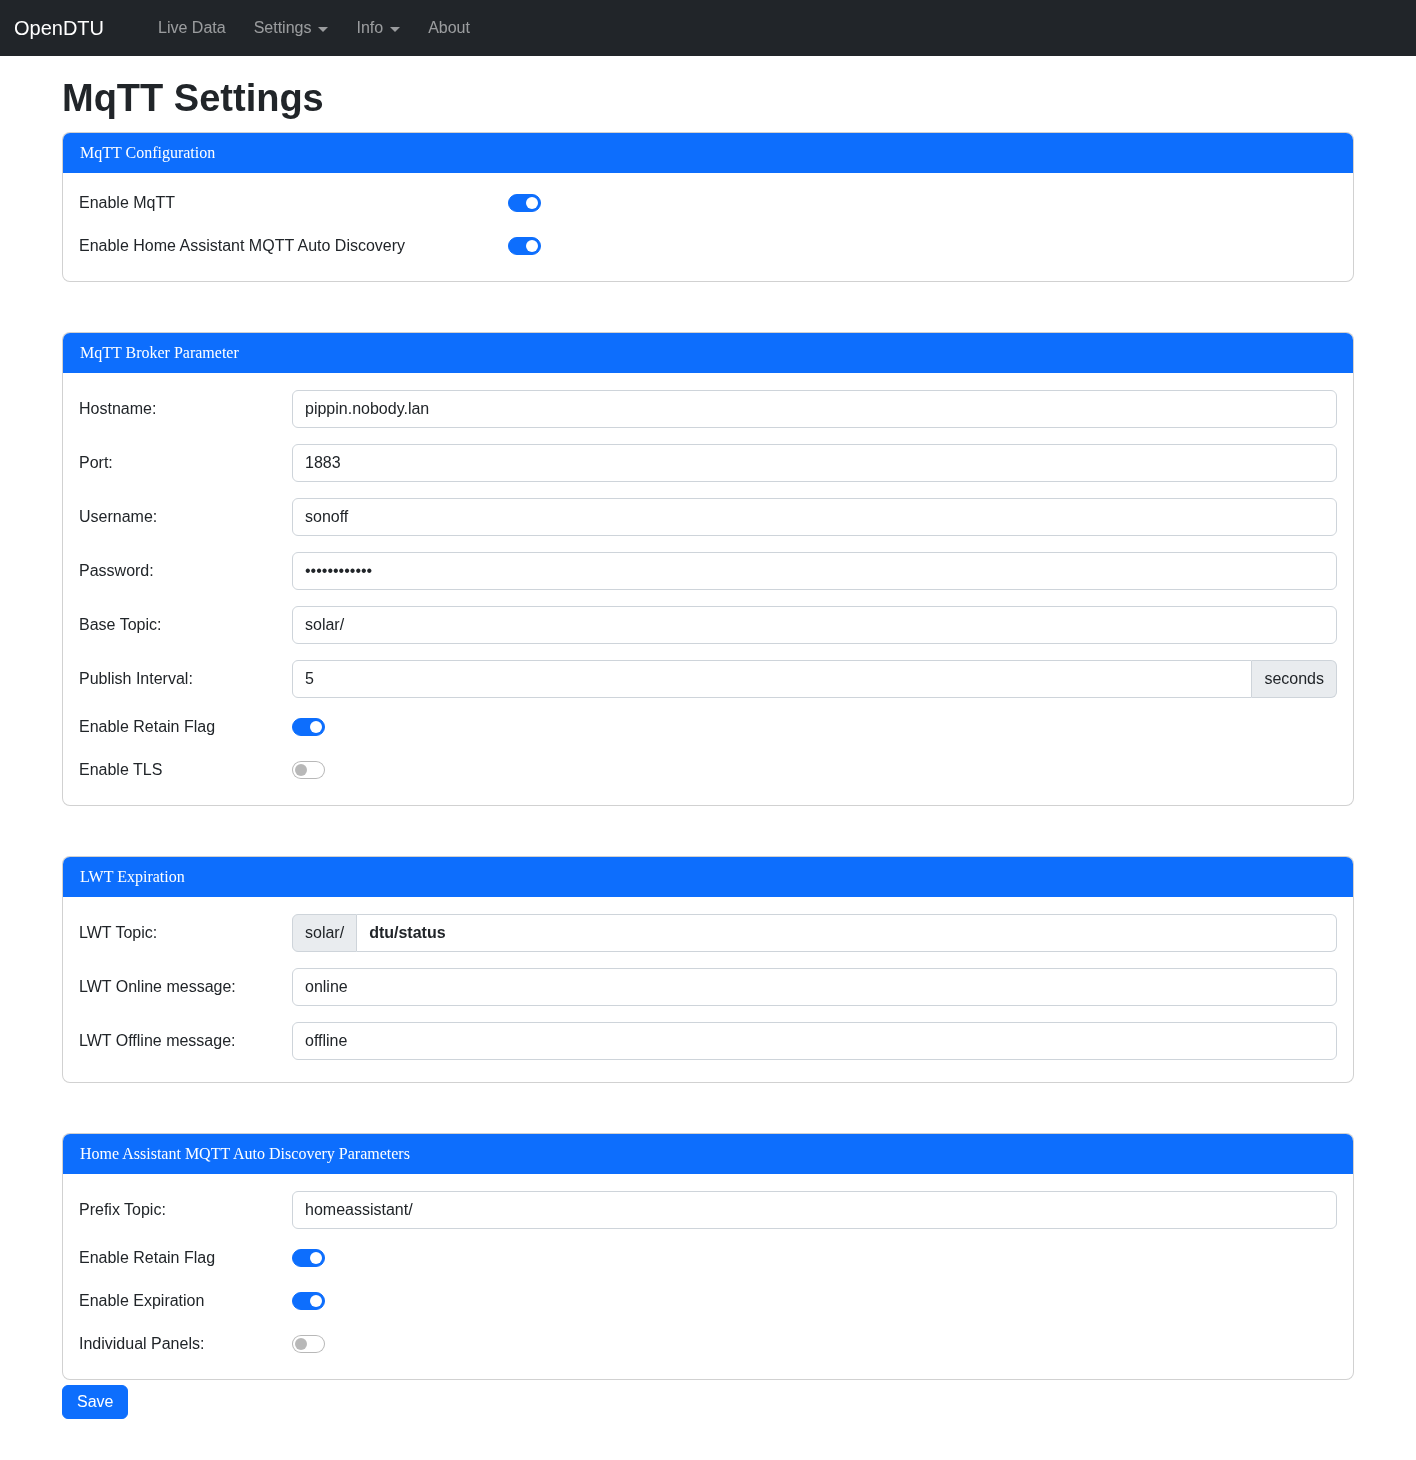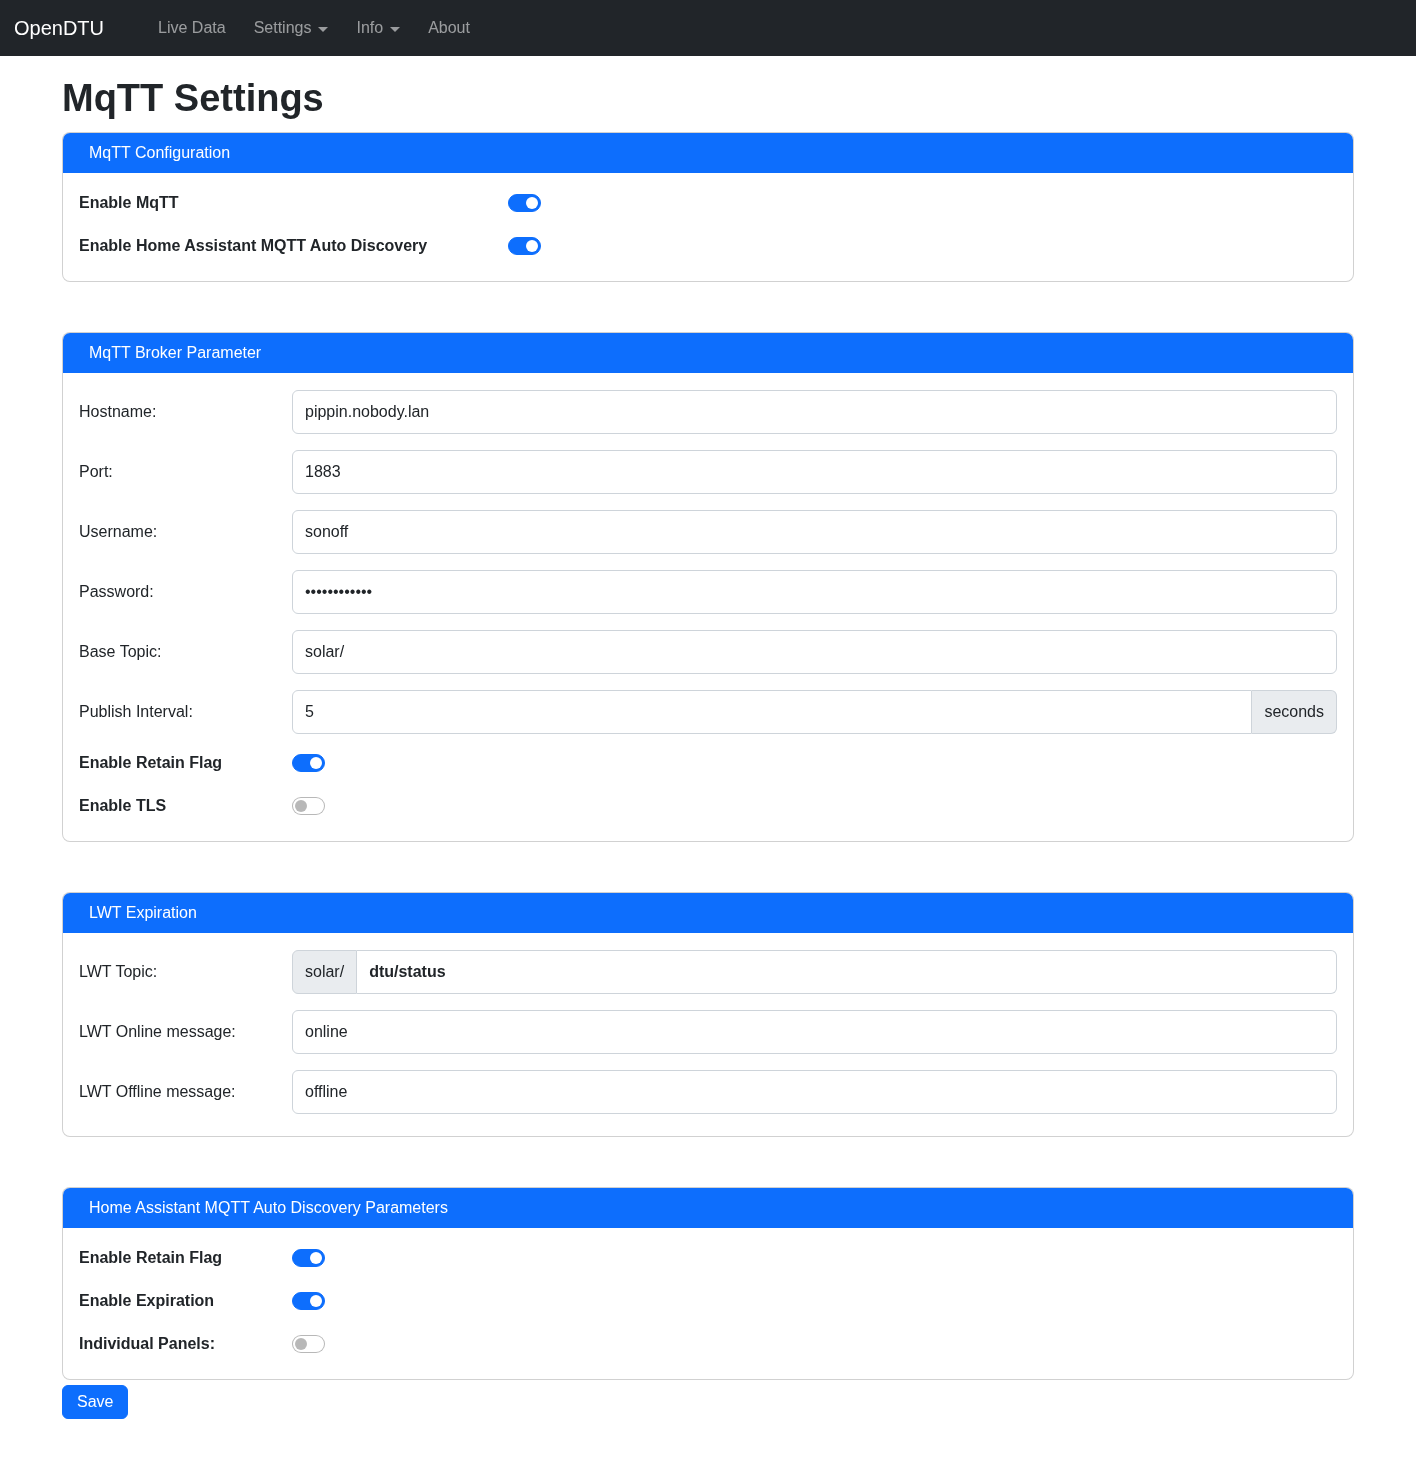--- a/index.html
+++ b/index.html
@@ -59,45 +59,46 @@
   .card {
     border: 1px solid rgba(0,0,0,.18);
     border-radius: 8px;
     margin-bottom: 50px;
     background: #fff;
   }
   .card-header {
     background: var(--primary, #0d6efd);
     color: #fff;
     font-size: 16px;
-    padding: 8px 26px;
+    padding: 8px 17px;
     line-height: 24px;
     border-radius: 7px 7px 0 0;
+    font-family: Liberation Serif, serif;
   }
   .card-body { padding: 17px 16px 16px 16px; }
 
   
   .frow {
     display: flex;
     align-items: center;
     margin-bottom: 16px;
   }
   .frow:last-child { margin-bottom: 6px; }
   .flabel {
     width: 213px;
     flex: 0 0 213px;
     font-size: 16px;
     color: #212529;
   }
   .flabel.wide { width: 429px; flex: 0 0 429px; }
-  .srow { min-height: 26px; margin-bottom: 17px; font-weight: bold; }
+  .srow { min-height: 26px; margin-bottom: 17px; }
 
   .finput {
     flex: 1;
-    height: 44px;
+    height: 38px;
     font-family: "Liberation Sans", "DejaVu Sans", sans-serif;
     font-size: 16px;
     color: #212529;
     padding: 14px 12px;
     border: 1px solid #ced4da;
     border-radius: 6px;
     outline: none;
     background: #fff;
     min-width: 0;
   }
@@ -278,20 +279,24 @@
       </div>
 
     </div>
   </div>
 
   
   <div class="card" style="margin-bottom:0;">
     <div class="card-header">Home Assistant MQTT Auto Discovery Parameters</div>
     <div class="card-body">
 
+      <div class="frow">
+        <label class="flabel">Prefix Topic:</label>
+        <input class="finput" type="text" value="homeassistant/" style="">
+      </div>
 
       <div class="frow srow">
         <label class="flabel">Enable Retain Flag</label>
         <span class="switch on">
             <span class="knob"></span>
           </span>
       </div>
 
       <div class="frow srow">
         <label class="flabel">Enable Expiration</label>

